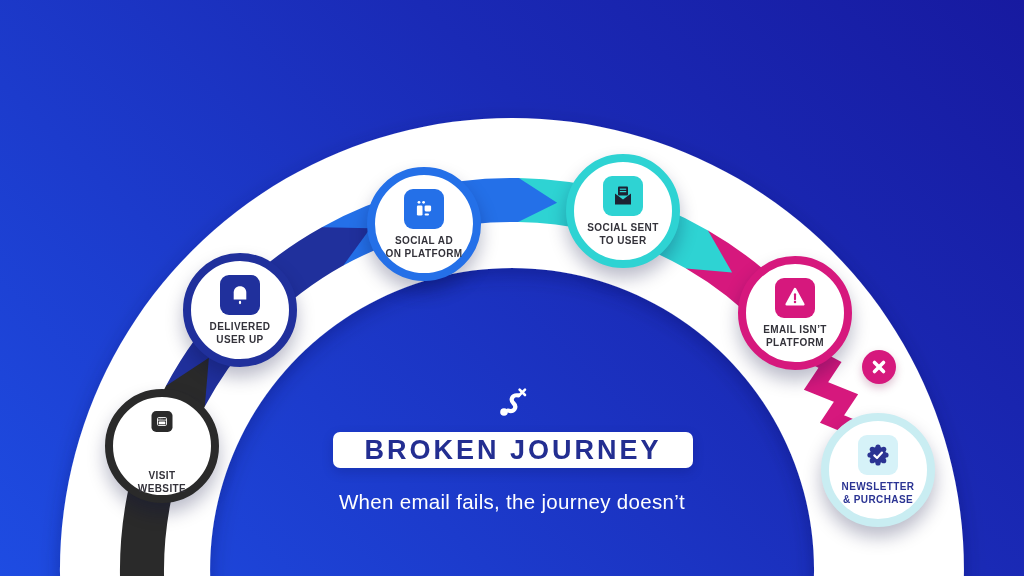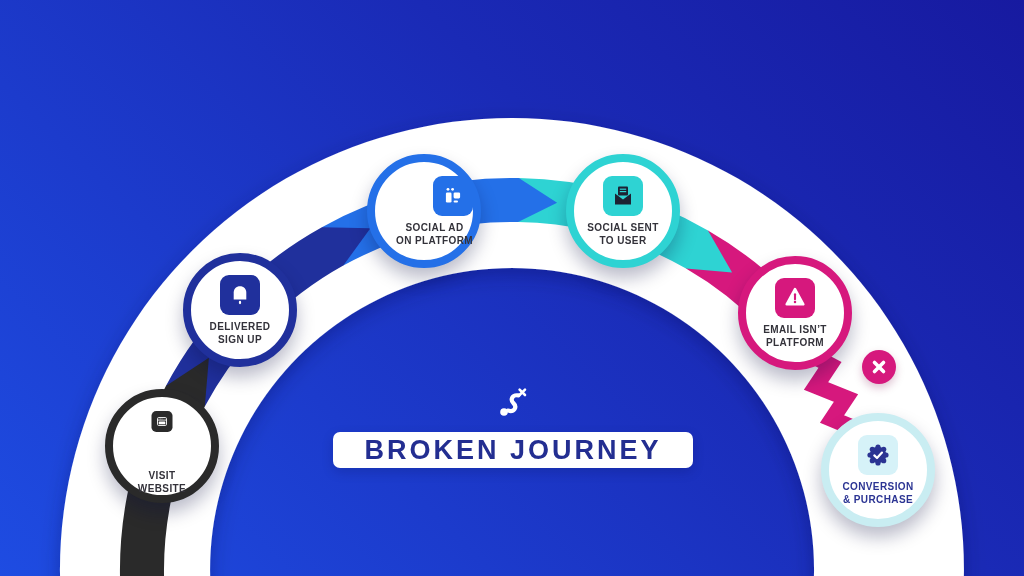--- a/index.html
+++ b/index.html
@@ -11,21 +11,21 @@
   .arc-svg{position:absolute;left:0;top:0;}
   
   .node{
     position:absolute;width:114px;height:114px;border-radius:50%;
     background:#fff;box-sizing:border-box;border:8px solid #000;
     display:flex;flex-direction:column;align-items:center;padding-top:14px;
     box-shadow:0 10px 18px rgba(8,12,60,.28);z-index:4;
   }
   .node--visit{left:105px;top:389px;border-color:#2a2a2a;gap:32px;}
   .node--newsletter{left:183px;top:253px;border-color:#20309c;}
-  .node--social{left:367px;top:154px;border-color:#2470e8;align-items:flex-end;}
+  .node--social{left:367px;top:167px;border-color:#2470e8;}
   .node--email-sent{left:566px;top:154px;border-color:#2ed3d3;}
   .node--email-isnt{left:738px;top:256px;border-color:#d6187d;}
   .node--conversion{left:821px;top:413px;border-color:#c9edf2;}
   .node-icon{width:40px;height:40px;display:block;}
   .node-label{
     margin-top:6px;text-align:center;font-size:10px;line-height:12.5px;
     font-weight:700;letter-spacing:.4px;color:#33323a;
   }
   .node--conversion .node-label{color:#2b3493;}
   .node-label span{display:block;}
@@ -98,21 +98,21 @@
   </div>
 
   <div class="node node--newsletter">
     <svg class="node-icon" viewBox="0 0 40 40">
       <rect width="40" height="40" rx="9" fill="#20309c"></rect>
       <path d="M20 11.2 c3.7 0 6.3 2.7 6.3 6.3 v7 h-12.6 v-7 c0 -3.6 2.6 -6.3 6.3 -6.3 z" fill="#fff"></path>
       <rect x="18.9" y="25.8" width="2.2" height="3.4" rx="1.1" fill="#fff"></rect>
     </svg>
     <div class="node-label">
       <span>DELIVERED</span>
-      <span>SIGN UP</span>
+      <span>USER UP</span>
     </div>
   </div>
 
   <div class="node node--social">
     <svg class="node-icon" viewBox="0 0 40 40">
       <rect width="40" height="40" rx="9" fill="#2470e8"></rect>
       <circle cx="15" cy="13.3" r="1.4" fill="#fff"></circle>
       <circle cx="19.6" cy="13.3" r="1.4" fill="#fff"></circle>
       <rect x="12.9" y="16.4" width="5.6" height="10.2" rx="1.3" fill="#fff"></rect>
       <rect x="20.6" y="16.4" width="6.5" height="6" rx="1.3" fill="#fff"></rect>
@@ -161,21 +161,21 @@
         <circle cx="20" cy="28" r="2.6"></circle>
           <circle cx="20" cy="12" r="2.6"></circle>
         <circle cx="25.7" cy="25.7" r="2.6"></circle>
           <circle cx="14.3" cy="14.3" r="2.6"></circle>
         <circle cx="25.7" cy="14.3" r="2.6"></circle>
           <circle cx="14.3" cy="25.7" r="2.6"></circle>
       </g>
       <polyline points="16.3,20.4 19,23 24,17.6" fill="none" stroke="#fff" stroke-width="2.2" stroke-linecap="round" stroke-linejoin="round"></polyline>
     </svg>
     <div class="node-label">
-      <span>CONVERSION</span>
+      <span>NEWSLETTER</span>
       <span>&amp; PURCHASE</span>
     </div>
   </div>
 
   <div class="x-badge">
     <svg width="20" height="20" viewBox="0 0 20 20">
       <line x1="5.5" y1="5.5" x2="14.5" y2="14.5" stroke="#fff" stroke-width="3.6" stroke-linecap="round"></line>
       <line x1="14.5" y1="5.5" x2="5.5" y2="14.5" stroke="#fff" stroke-width="3.6" stroke-linecap="round"></line>
     </svg>
   </div>
@@ -185,15 +185,16 @@
     <path d="M15.8 28.6 C 22.5 30.6, 25.2 24.8, 21.6 21.4 C 18 18, 19.8 12.4, 26.4 13.4" fill="none" stroke="#fff" stroke-width="4.2" stroke-linecap="round"></path>
     <line x1="27.6" y1="7.6" x2="33" y2="13" stroke="#fff" stroke-width="2.6" stroke-linecap="round"></line>
     <line x1="33" y1="7.6" x2="27.6" y2="13" stroke="#fff" stroke-width="2.6" stroke-linecap="round"></line>
   </svg>
 
   <div class="title-box">
     <div class="title-text">BROKEN JOURNEY</div>
   </div>
 
   <div class="subtitle">
+    <span>When email fails, the journey doesn’t</span>
   </div>
 
 </div>
 
 </body></html>

